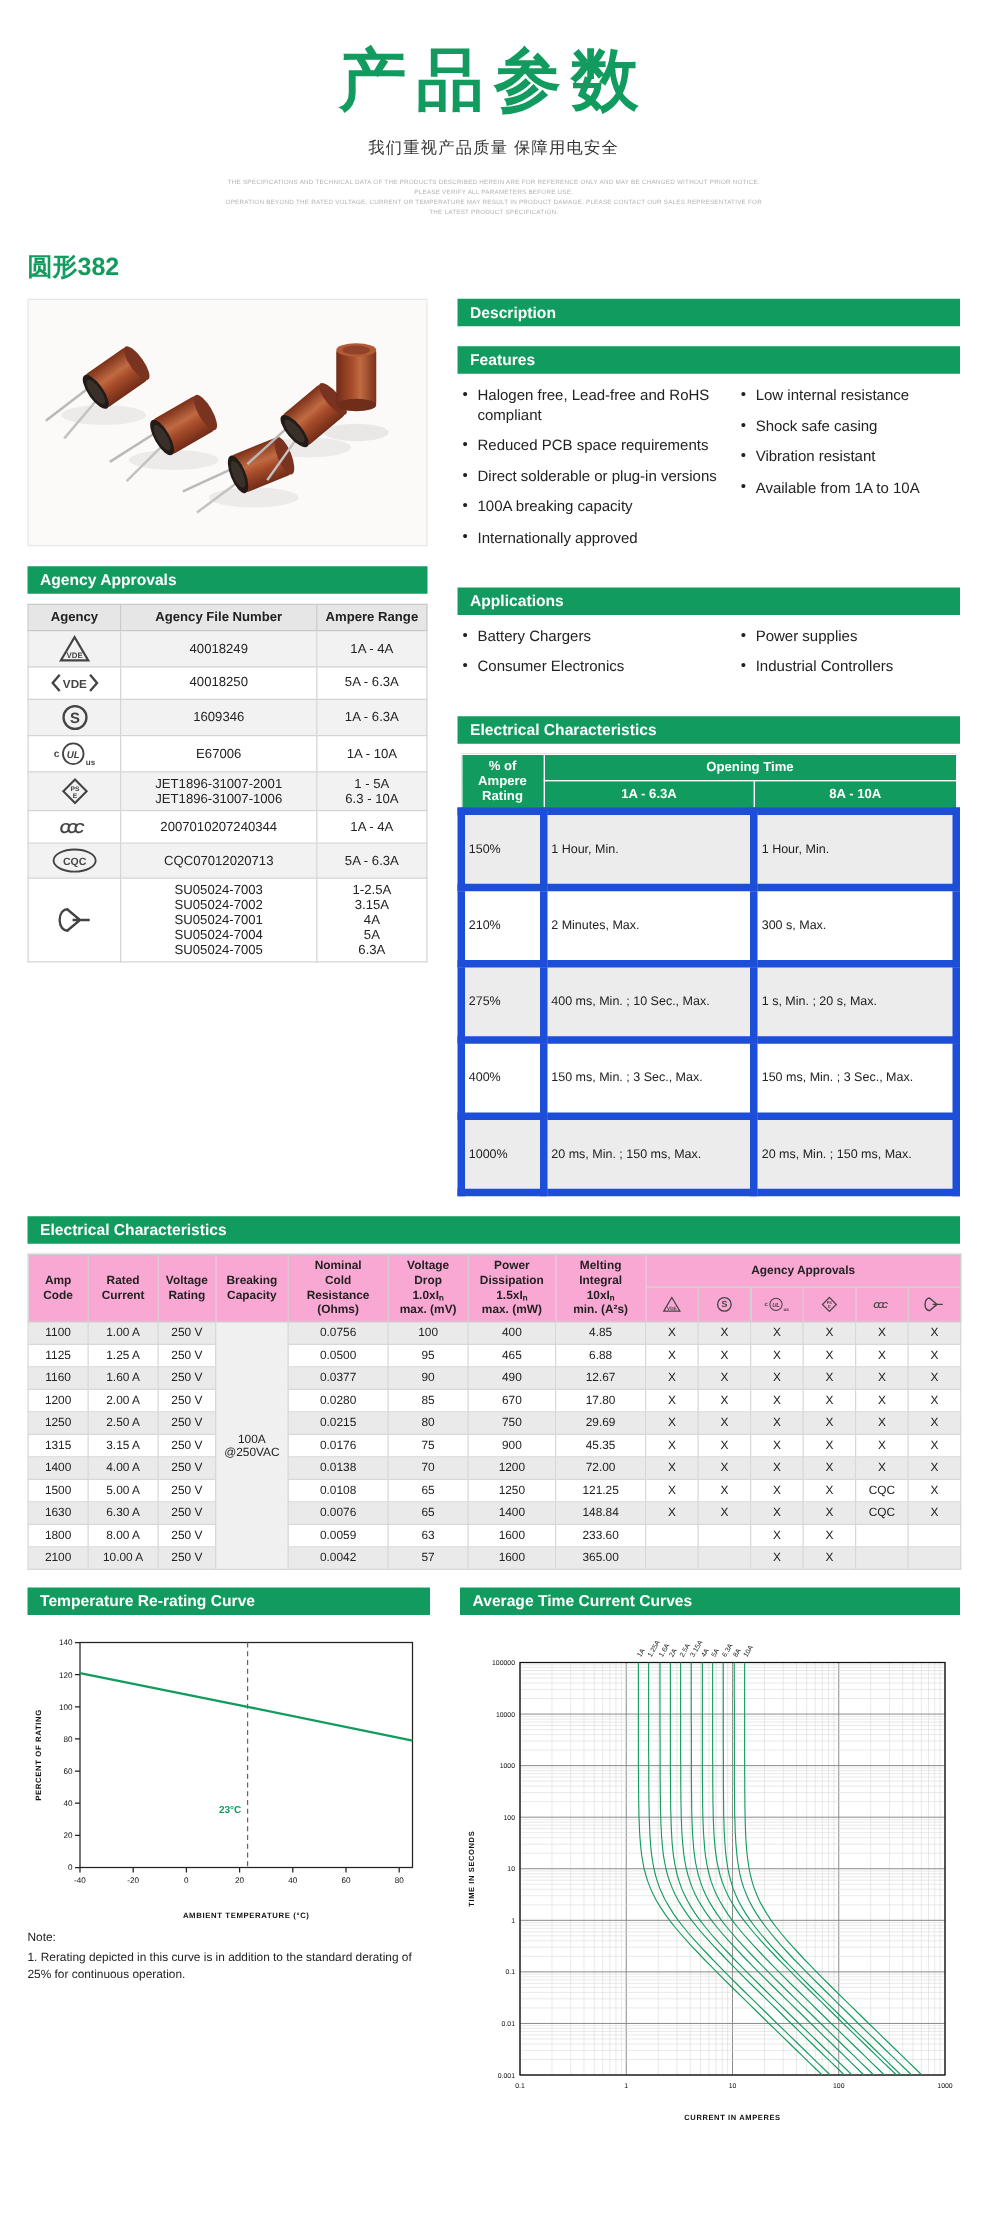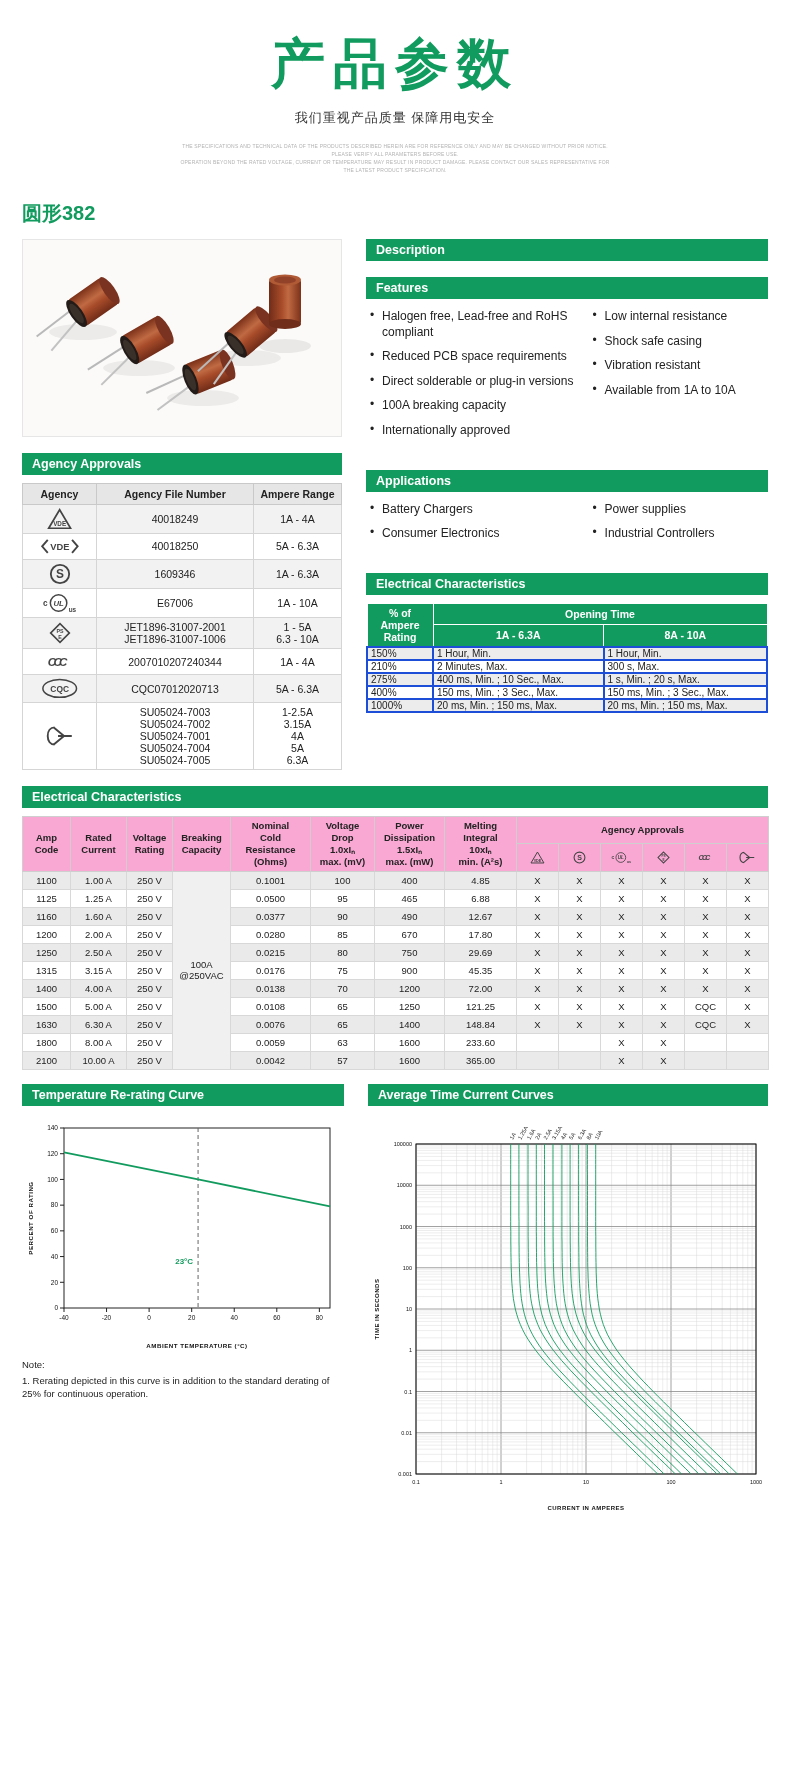--- a/index.html
+++ b/index.html
@@ -25,21 +25,21 @@
   .two-col ul.wider{flex:1.2;}
   .two-col li{font-size:12px;margin:0 0 9px;padding-left:12px;position:relative;line-height:1.3;}
   .two-col li::before{content:"\2022";position:absolute;left:0;top:-1px;}
   table{border-collapse:collapse;width:100%;}
   .agency-table{font-size:10.5px;text-align:center;}
   .agency-table th{background:#e6e6e6;border:1px solid #c9c9c9;padding:4px 2px;font-size:10.5px;}
   .agency-table td{border:1px solid #d5d5d5;padding:3px 2px;}
   .agency-table tbody tr:nth-child(odd){background:#f2f2f2;}
   .opening-table{font-size:10px;}
   .opening-table th{background:var(--g);color:#fff;border:1px solid #ffffff;padding:3px 3px;font-size:10.5px;}
-  .opening-table td{border:2px solid #1d4ed8;padding:0 3px;}
+  .opening-table td{border:6px solid #1d4ed8;padding:22px 3px;}
   .opening-table tbody tr:nth-child(odd){background:#ececec;}
   .big-table{font-size:9.5px;text-align:center;table-layout:fixed;}
   .big-table th{background:#f9a8d4;border:1px solid #cfcfcf;padding:3px 1px;font-size:9.5px;line-height:1.25;font-weight:bold;}
   .big-table td{border:1px solid #d8d8d8;padding:3px 1px;}
   .big-table tbody tr:nth-child(odd){background:#eaeaea;}
   .big-table td.bc-cell{background:#f0f0f0;}
   .logo svg{vertical-align:middle;}
   .notes{font-size:9.5px;color:#222;margin:8px 2px 2px;}
   .notes p{margin:2px 0;line-height:1.35;}
   .charts-row{display:flex;gap:24px;margin-top:14px;align-items:flex-start;}
@@ -330,21 +330,21 @@
                 <path d="M10 2 C5 2 2 6 2 12 C2 18 5 22 10 22 M9 2 L21 12 L9 22 M14 12 L30 12" fill="none" stroke="#444" stroke-width="2.2"></path>
               </svg></span></th>
         </tr>
     </thead>
     <tbody id="big-body">
         <tr>
           <td>1100</td>
           <td>1.00 A</td>
           <td>250 V</td>
           <td rowspan="11" class="bc-cell">100A<br>@250VAC</td>
-          <td>0.1001</td>
+          <td>0.0756</td>
           <td>100</td>
           <td>400</td>
           <td>4.85</td>
           <td>X</td>
           <td>X</td>
           <td>X</td>
           <td>X</td>
           <td>X</td>
           <td>X</td>
         </tr>

